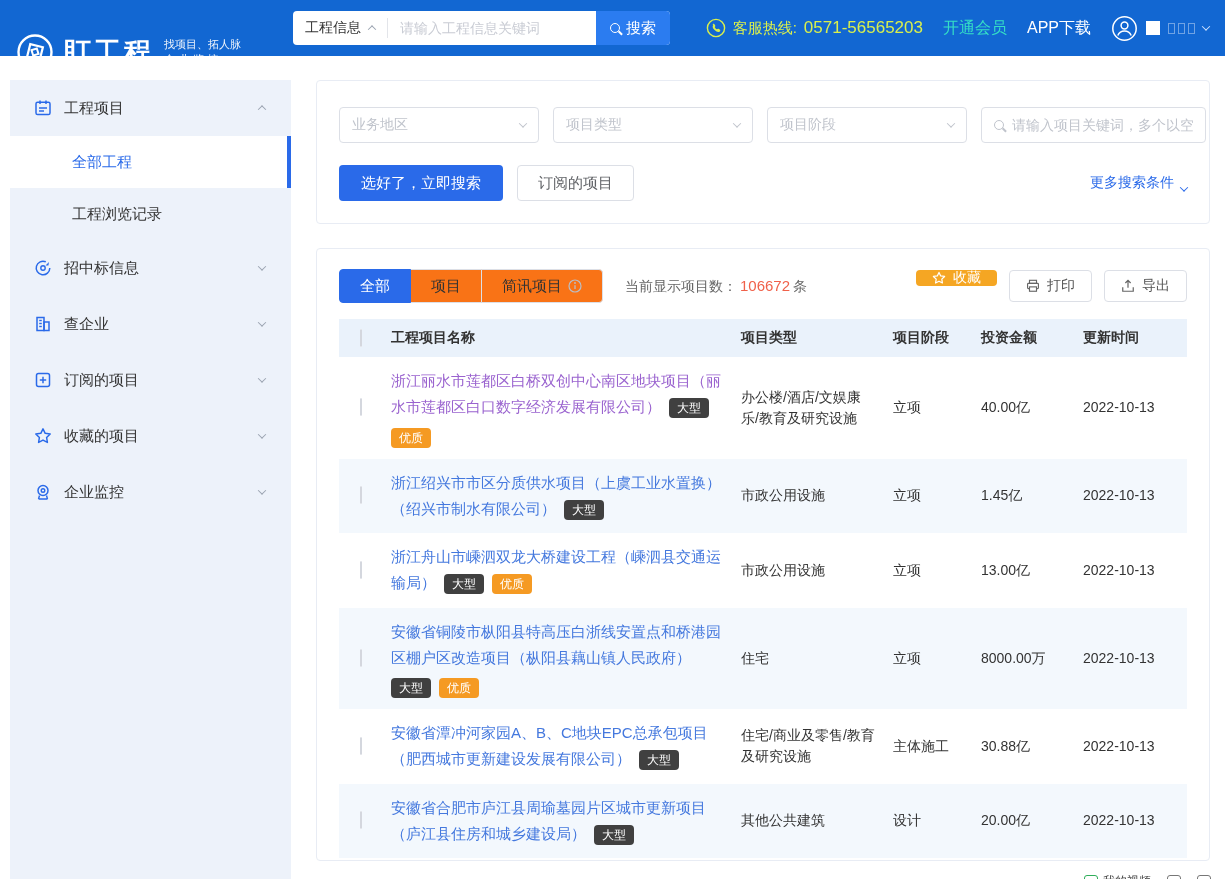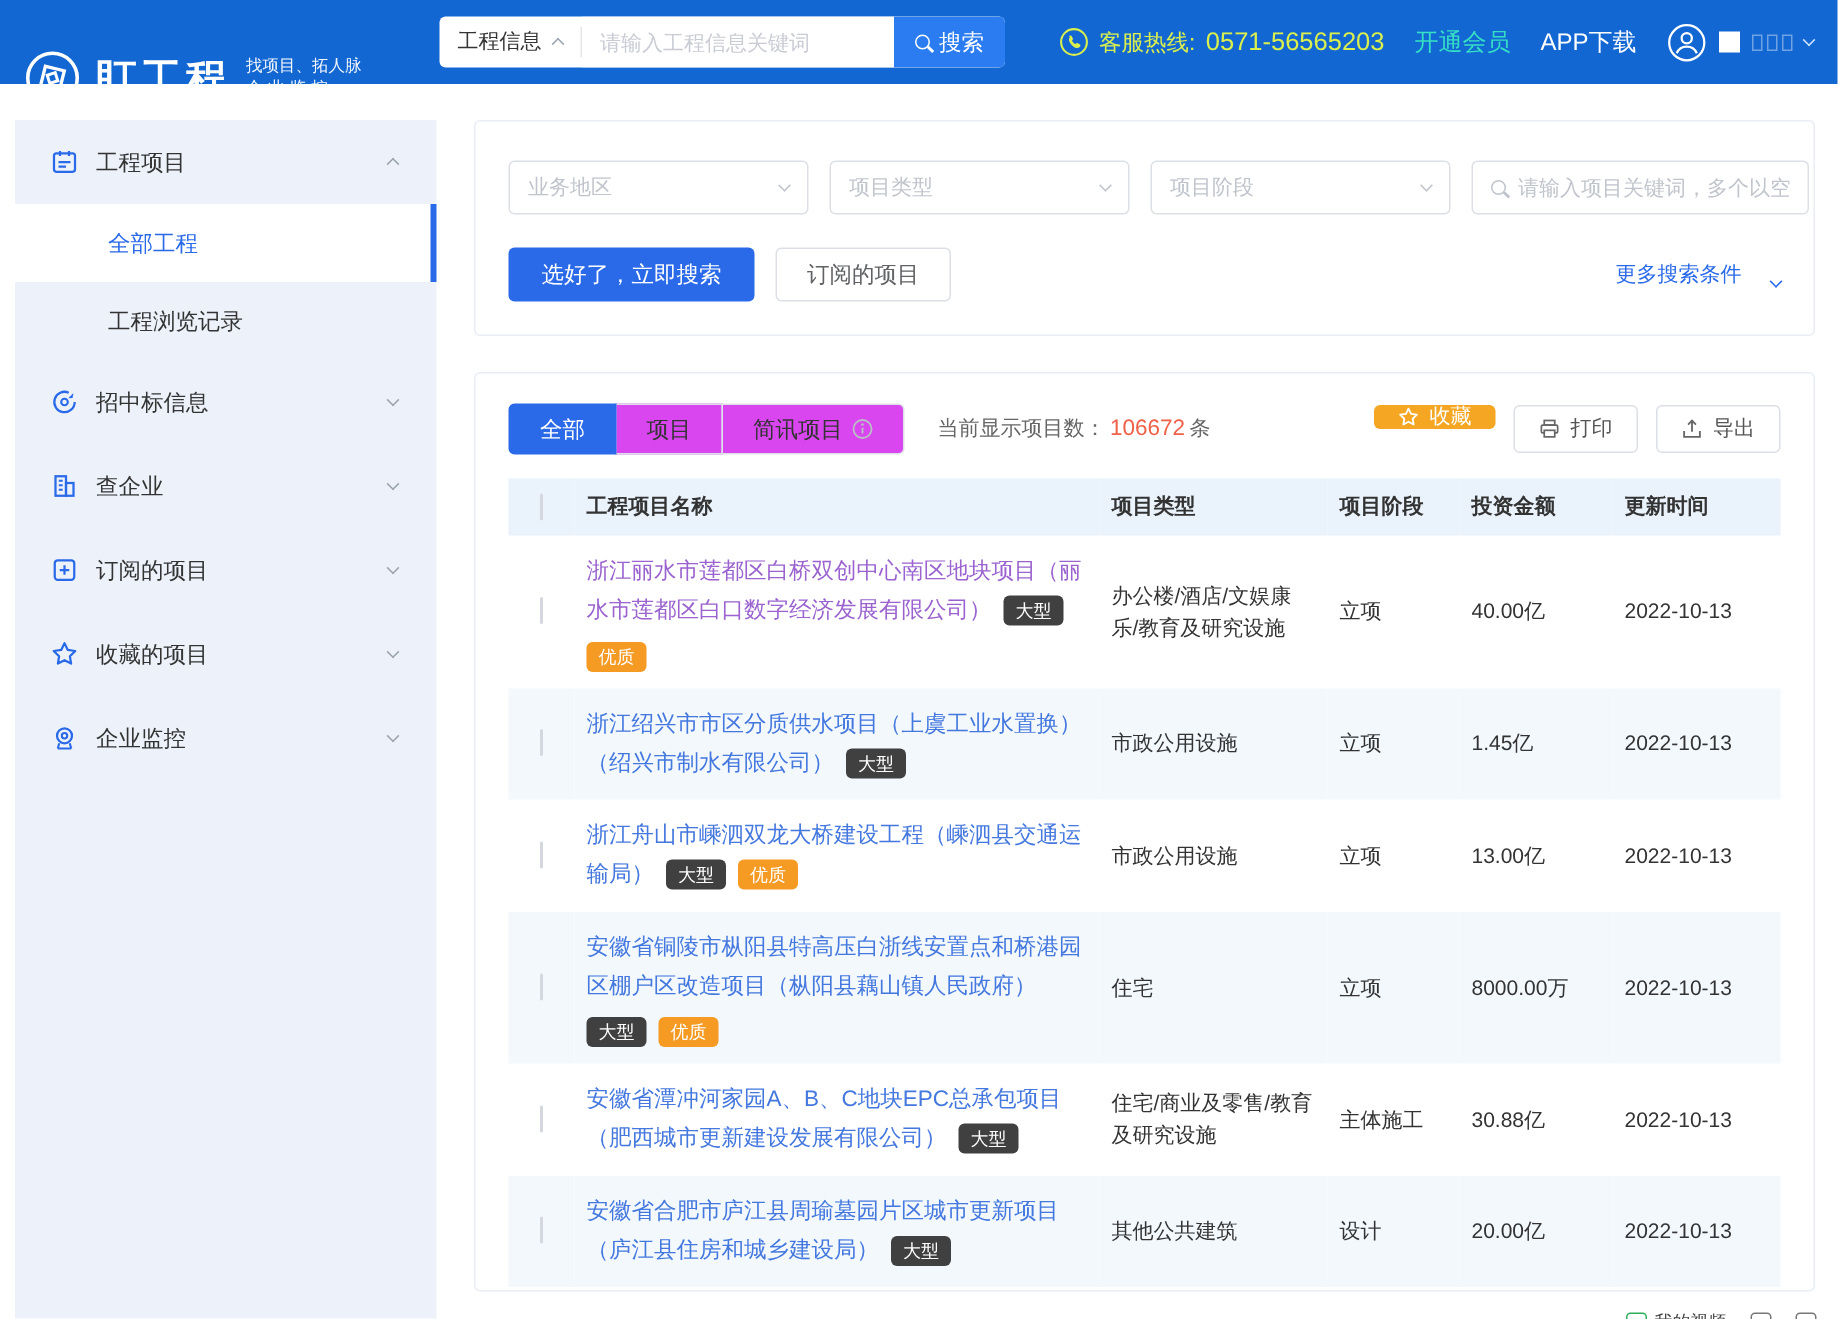--- a/index.html
+++ b/index.html
@@ -71,27 +71,27 @@
 
   .mag { width:10px; height:10px; border:1.6px solid currentColor; border-radius:50%; position:relative; display:inline-block; flex:0 0 auto; }
   .mag::after { content:''; position:absolute; width:5px; height:1.6px; background:currentColor;
     transform:rotate(45deg); right:-4px; bottom:-2px; }
 
   .actions { display:flex; align-items:center; padding:22px; }
   .btn-primary { background:#2a6ae9; color:#fff; border:none; height:36px; padding:0 22px;
     border-radius:4px; font-size:15px; cursor:pointer; }
   .btn-plain { background:#fff; color:#606266; border:1px solid #dcdfe6; height:36px; padding:0 20px;
     border-radius:4px; font-size:15px; margin-left:14px; cursor:pointer; }
-  .morelink { margin-left:auto; color:#2a6ae9; font-size:14px; display:flex; align-items:flex-end; gap:20px; cursor:pointer; }
+  .morelink { margin-left:auto; color:#2a6ae9; font-size:14px; display:flex; align-items:flex-end; gap:7px; cursor:pointer; }
 
   
   .listpanel { margin-top:24px; padding-bottom:2px; }
   .toolbar { display:flex; align-items:center; padding:20px 22px 16px; }
   .tabs { display:flex; }
-  .tab { height:34px; display:flex; align-items:center; gap:6px; padding:0 20px; background:#d946ef;
+  .tab { height:34px; display:flex; align-items:center; gap:6px; padding:0 20px; background:#f97316;
     border:1px solid #dcdfe6; font-size:15px; color:#333; cursor:pointer; margin-left:-1px; position:relative; }
   .tab:first-child { border-radius:4px 0 0 4px; margin-left:0; }
   .tab:last-child { border-radius:0 4px 4px 0; }
   .tab.active { background:#2a6ae9; border-color:#2a6ae9; color:#fff; z-index:1; }
   .count { margin-left:22px; font-size:14px; color:#666; }
   .count b { color:#f0614a; font-weight:normal; font-size:15px; margin:0 3px; }
   .tright { margin-left:auto; display:flex; gap:12px; }
   .btn-fav { display:flex; align-items:center; gap:7px; background:#f5a623; color:#fff; border:none;
     height:16px; padding:0 16px; border-radius:4px; font-size:14px; cursor:pointer; }
   .btn-ghost { display:flex; align-items:center; gap:7px; background:#fff; color:#555;

